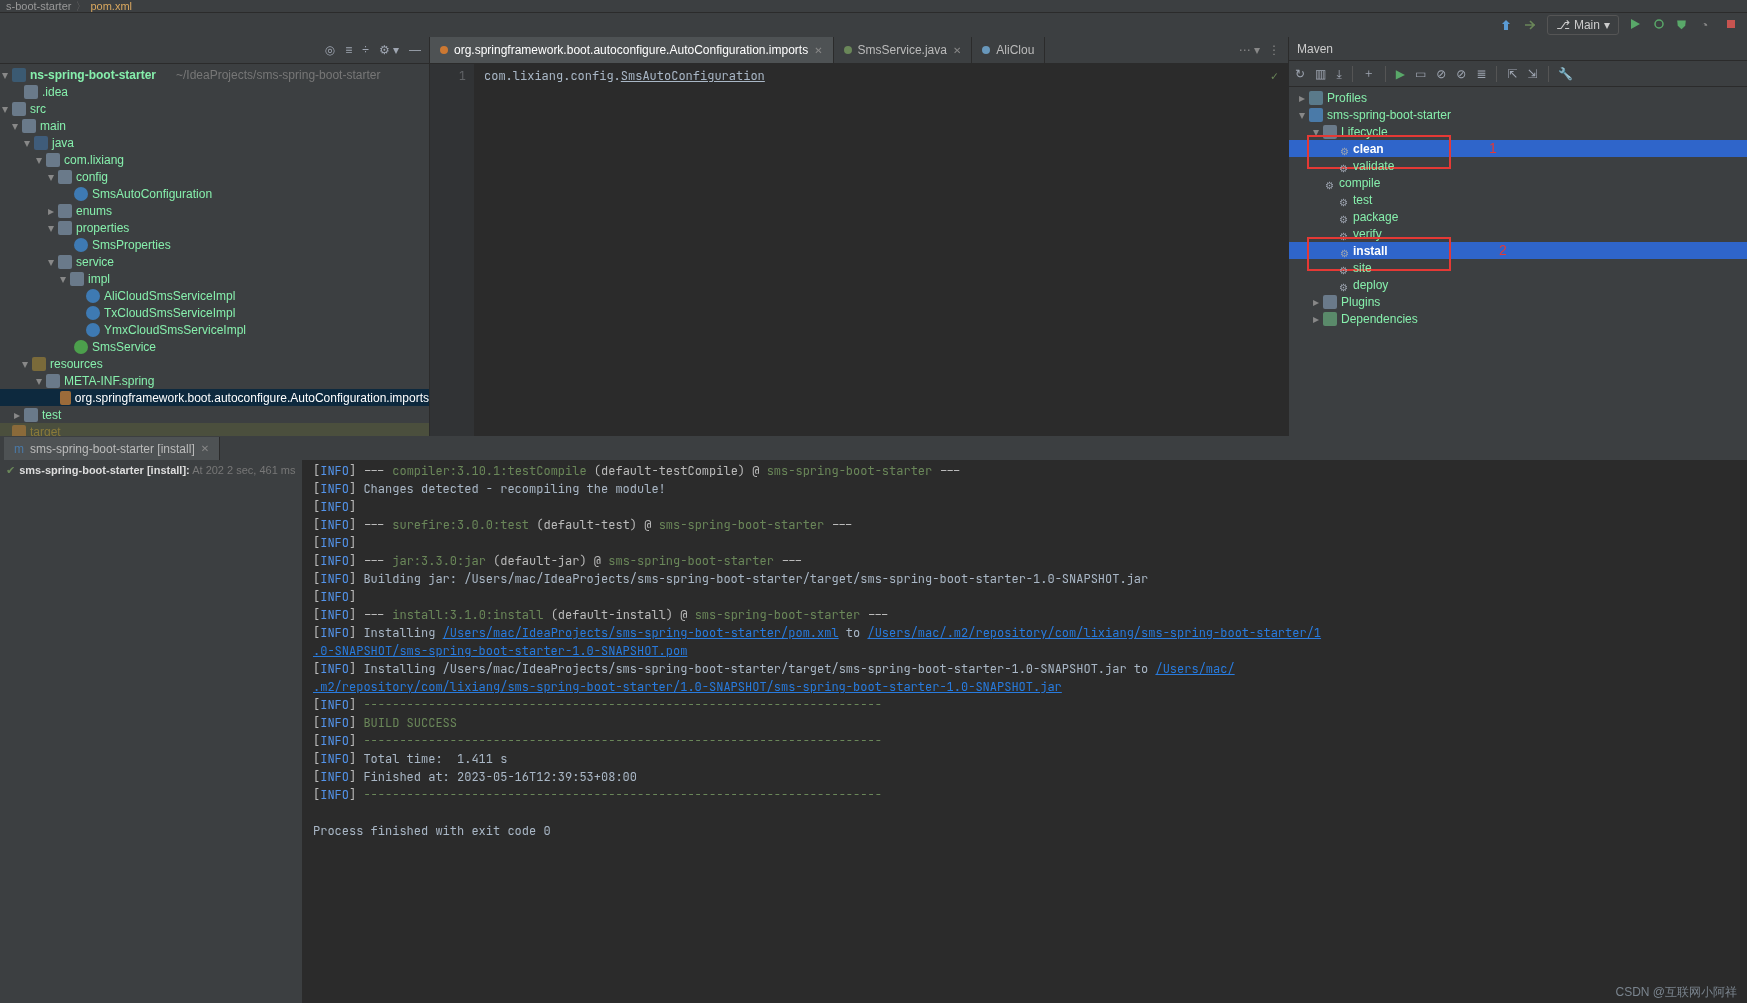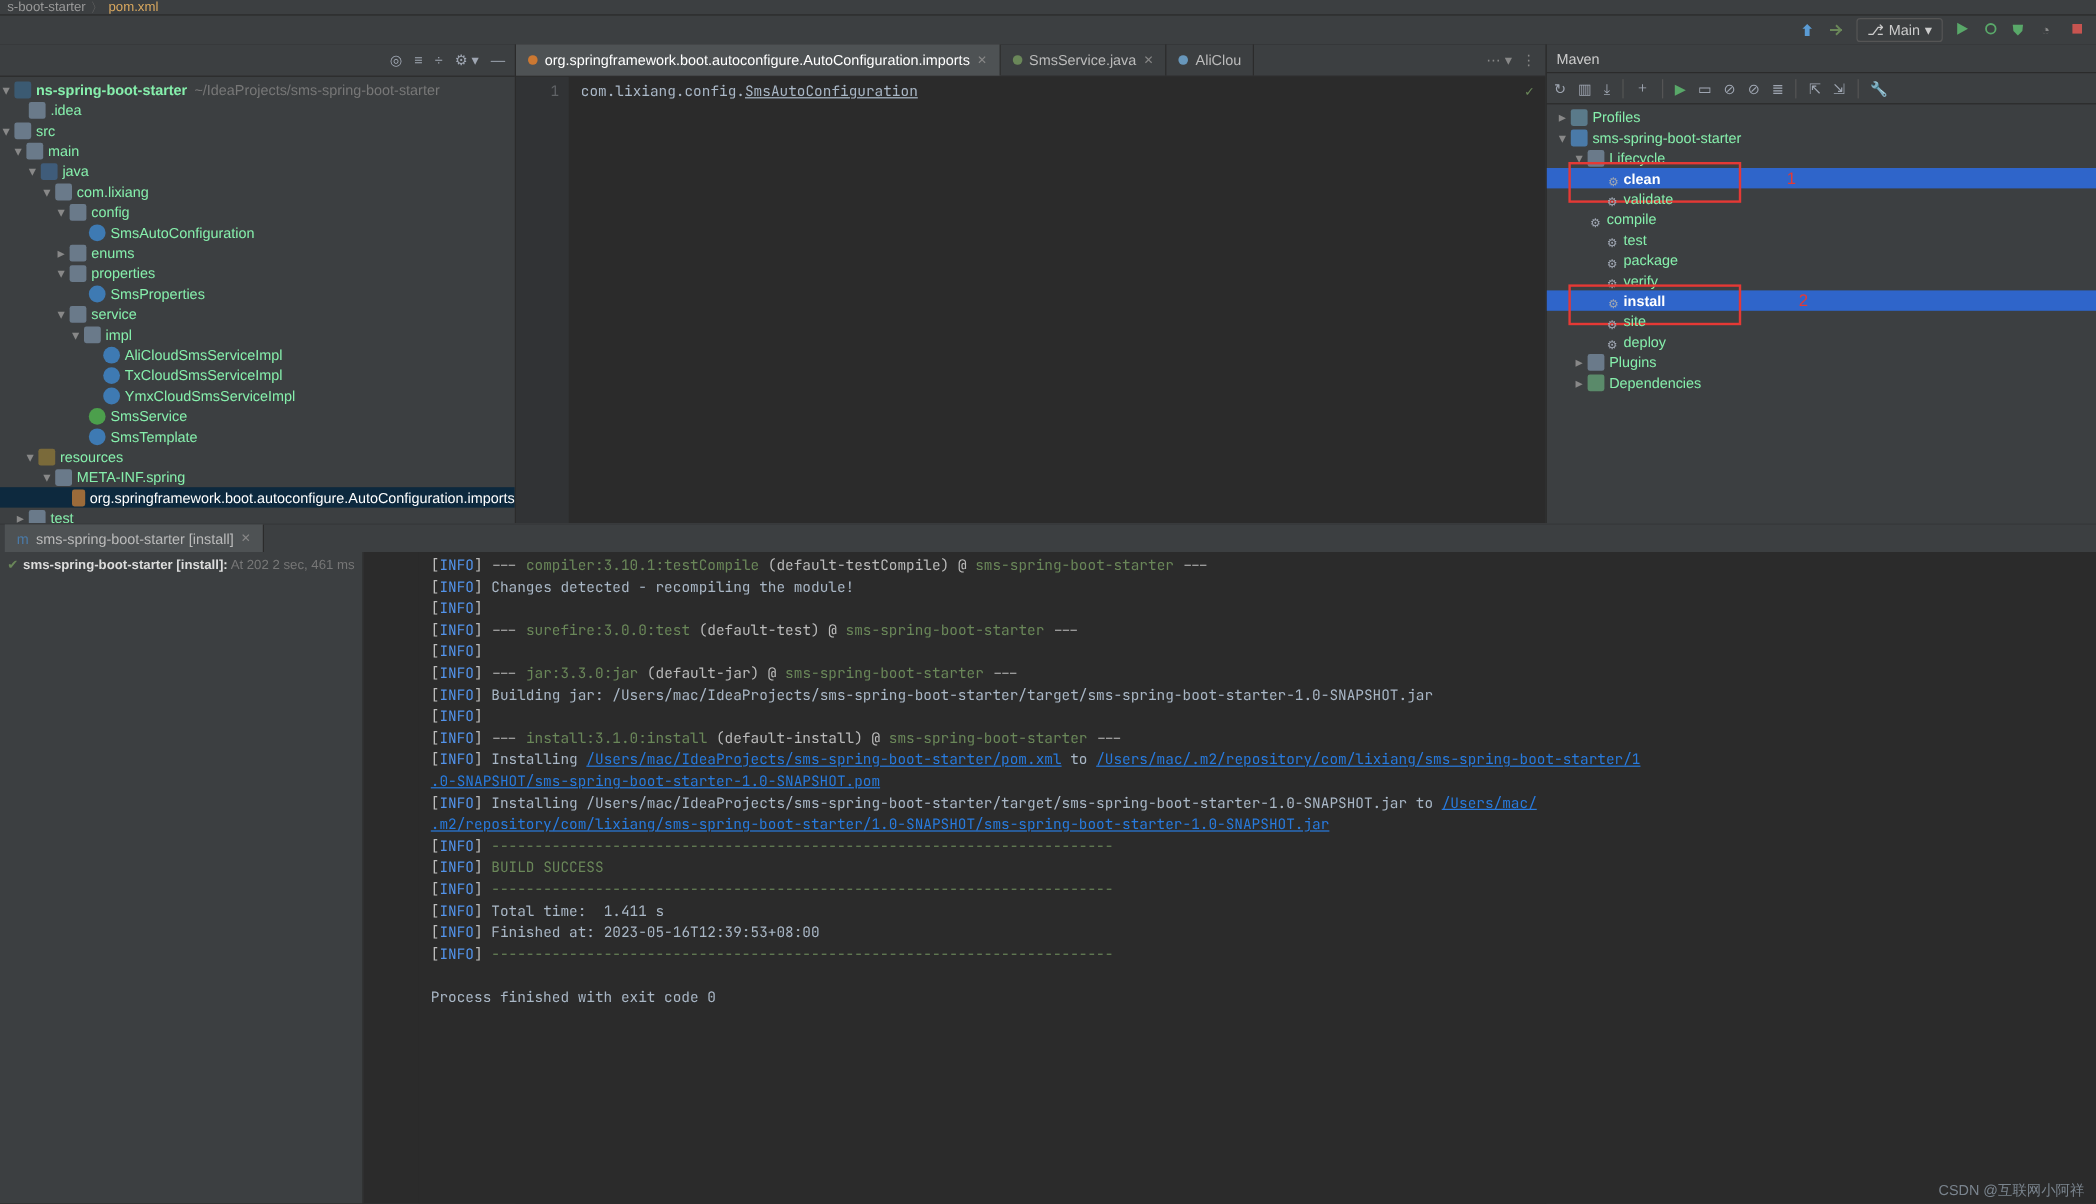--- a/index.html
+++ b/index.html
@@ -27,21 +27,21 @@
 .tree-row.hl { background: #4b4f3d; }
 .tw { display:inline-block; width:10px; text-align:center; color:#888; margin-right:2px; }
 .ic { display:inline-block; width:14px; height:14px; margin-right:4px; }
 .ic-folder { background:#6a7a8a; border-radius:2px; }
 .ic-module { background:#3b5a72; border-radius:2px; }
 .ic-class { background:#3e7ab3; border-radius:50%; }
 .ic-interface { background:#4c9f4c; border-radius:50%; }
 .ic-file { background:#9b6b3a; border-radius:2px; }
 .tree-label { color:#86efac; }
 .tree-row.selected .tree-label, .tree-row.selected .tw { color:#fff; }
-.proj-root-path { color:#777; margin-left:6px; }
+.proj-root-path { color:#777; margin-left:20px; }
 
 
 .editor-area { flex: 1; display: flex; flex-direction: column; background: #2b2b2b; min-width:0; }
 .editor-tabs { height: 27px; background: #3c3f41; display: flex; align-items: stretch; border-bottom: 1px solid #2b2b2b; }
 .etab { display: flex; align-items: center; padding: 0 10px; gap: 6px; color: #bbb; border-right: 1px solid #2b2b2b; cursor:pointer; }
 .etab.active { background: #4e5254; color: #fff; }
 .etab .x { color: #888; font-size: 10px; }
 .etab .dot { width:8px; height:8px; border-radius:50%; display:inline-block; }
 .dot-orange{background:#cc7832;} .dot-green{background:#6a8759;} .dot-blue{background:#6897bb;}
 .etab-trail { margin-left:auto; display:flex; align-items:center; padding:0 8px; gap:8px; color:#888; }
@@ -70,21 +70,21 @@
 .run-panel { position: absolute; left:0; right:0; bottom:0; height: 567px; background: #2b2b2b; border-top: 1px solid #3c3f41; display: flex; flex-direction: column; }
 .run-tabs { height: 23px; background: #3c3f41; display: flex; align-items: center; padding-left: 4px; }
 .run-tab { display: flex; align-items: center; gap: 6px; padding: 0 10px; height: 100%; color: #bbb; border-right:1px solid #2b2b2b; cursor:pointer; }
 .run-tab.active { background: #4e5254; }
 .run-tab .x { color:#888; font-size:10px; }
 .run-body { flex:1; display:flex; }
 .run-side { width: 303px; background: #3c3f41; border-right:1px solid #2b2b2b; padding: 4px 6px; font-size:11px; color:#aaa; }
 .run-side b { color:#ddd; }
 .run-check { color:#6a8759; margin-right:4px; }
 .run-muted { color:#777; }
-.console { flex:1; overflow:auto; padding: 2px 10px 10px 10px; font-family: "JetBrains Mono", Menlo, Consolas, monospace; font-size: 12px; line-height: 18px; background:#2b2b2b; white-space: pre; margin-left: 46px; }
+.console { flex:1; overflow:auto; padding: 2px 10px 10px 10px; font-family: "JetBrains Mono", Menlo, Consolas, monospace; font-size: 12px; line-height: 18px; background:#2b2b2b; white-space: pre; }
 .console .b { color:#bbbbbb; }
 .console .i { color:#5394ec; }
 .console .g { color:#6a8759; }
 .console .c { color:#6a8759; }
 .console .lk { color:#287bde; text-decoration: underline; }
 .console .w { color:#a9b7c6; }
 
 .watermark { position: absolute; right: 10px; bottom: 2px; color: #7a848e; font-size: 12px; z-index: 50; }
 </style>
 </head>
@@ -221,25 +221,20 @@
       <div class="tree-row" style="padding-left:74px">
           <span class="tw"></span>
           <span class="ic ic-class"></span>
           <span class="tree-label">YmxCloudSmsServiceImpl</span>
         </div>
       <div class="tree-row" style="padding-left:62px">
           <span class="tw"></span>
           <span class="ic ic-interface"></span>
           <span class="tree-label">SmsService</span>
         </div>
-      <div class="tree-row" style="padding-left:62px">
-          <span class="tw"></span>
-          <span class="ic ic-class"></span>
-          <span class="tree-label">SmsTemplate</span>
-        </div>
       <div class="tree-row" style="padding-left:20px">
           <span class="tw">▾</span>
           <span class="ic ic-folder" style="background:#7a6a3a"></span>
           <span class="tree-label">resources</span>
         </div>
       <div class="tree-row" style="padding-left:34px">
           <span class="tw">▾</span>
           <span class="ic ic-folder"></span>
           <span class="tree-label">META-INF.spring</span>
         </div>

